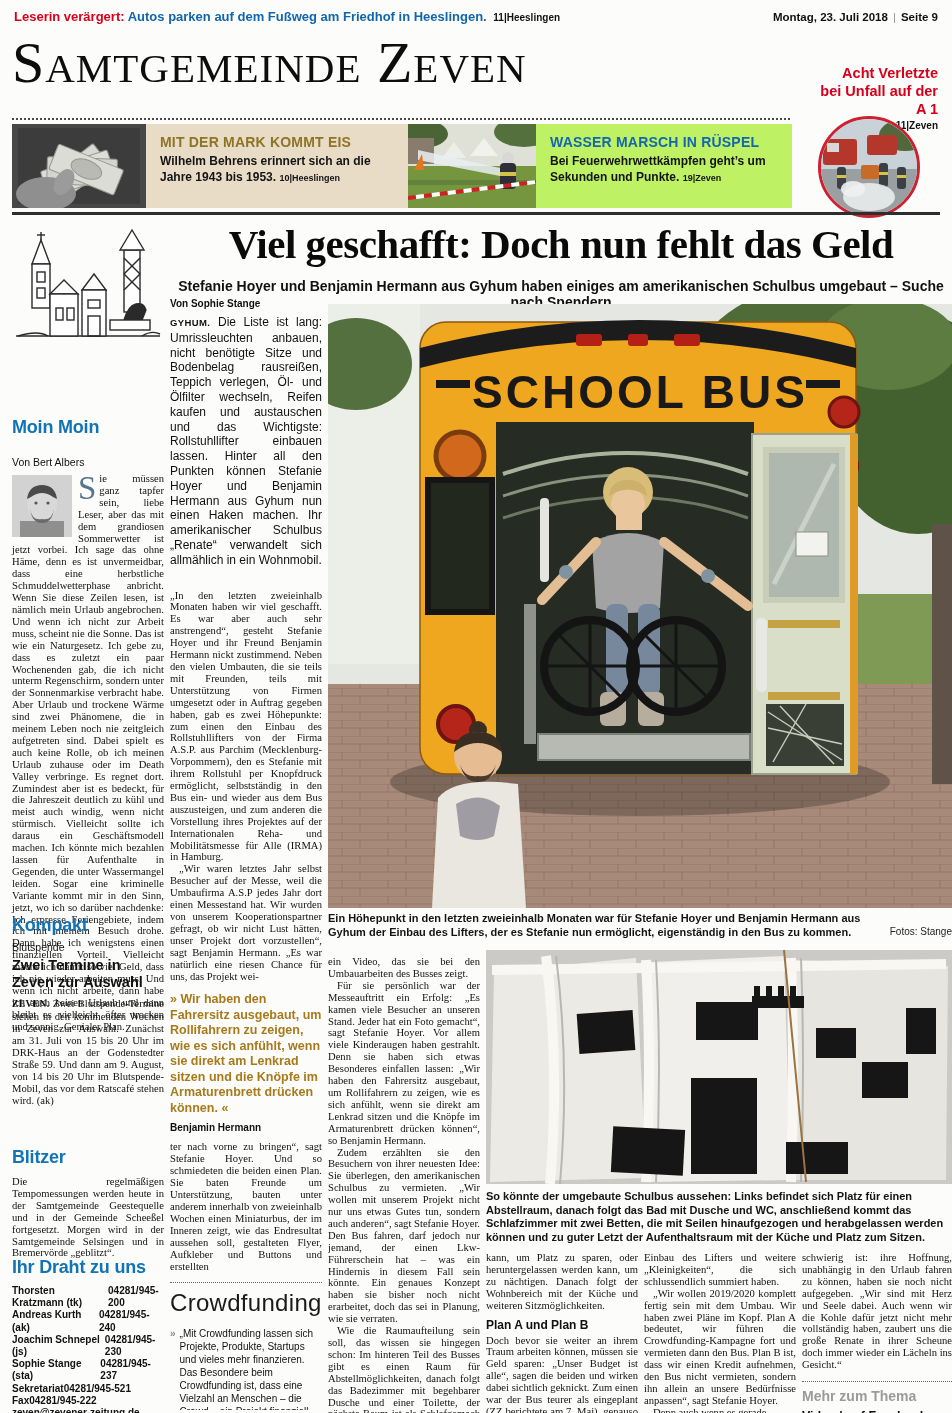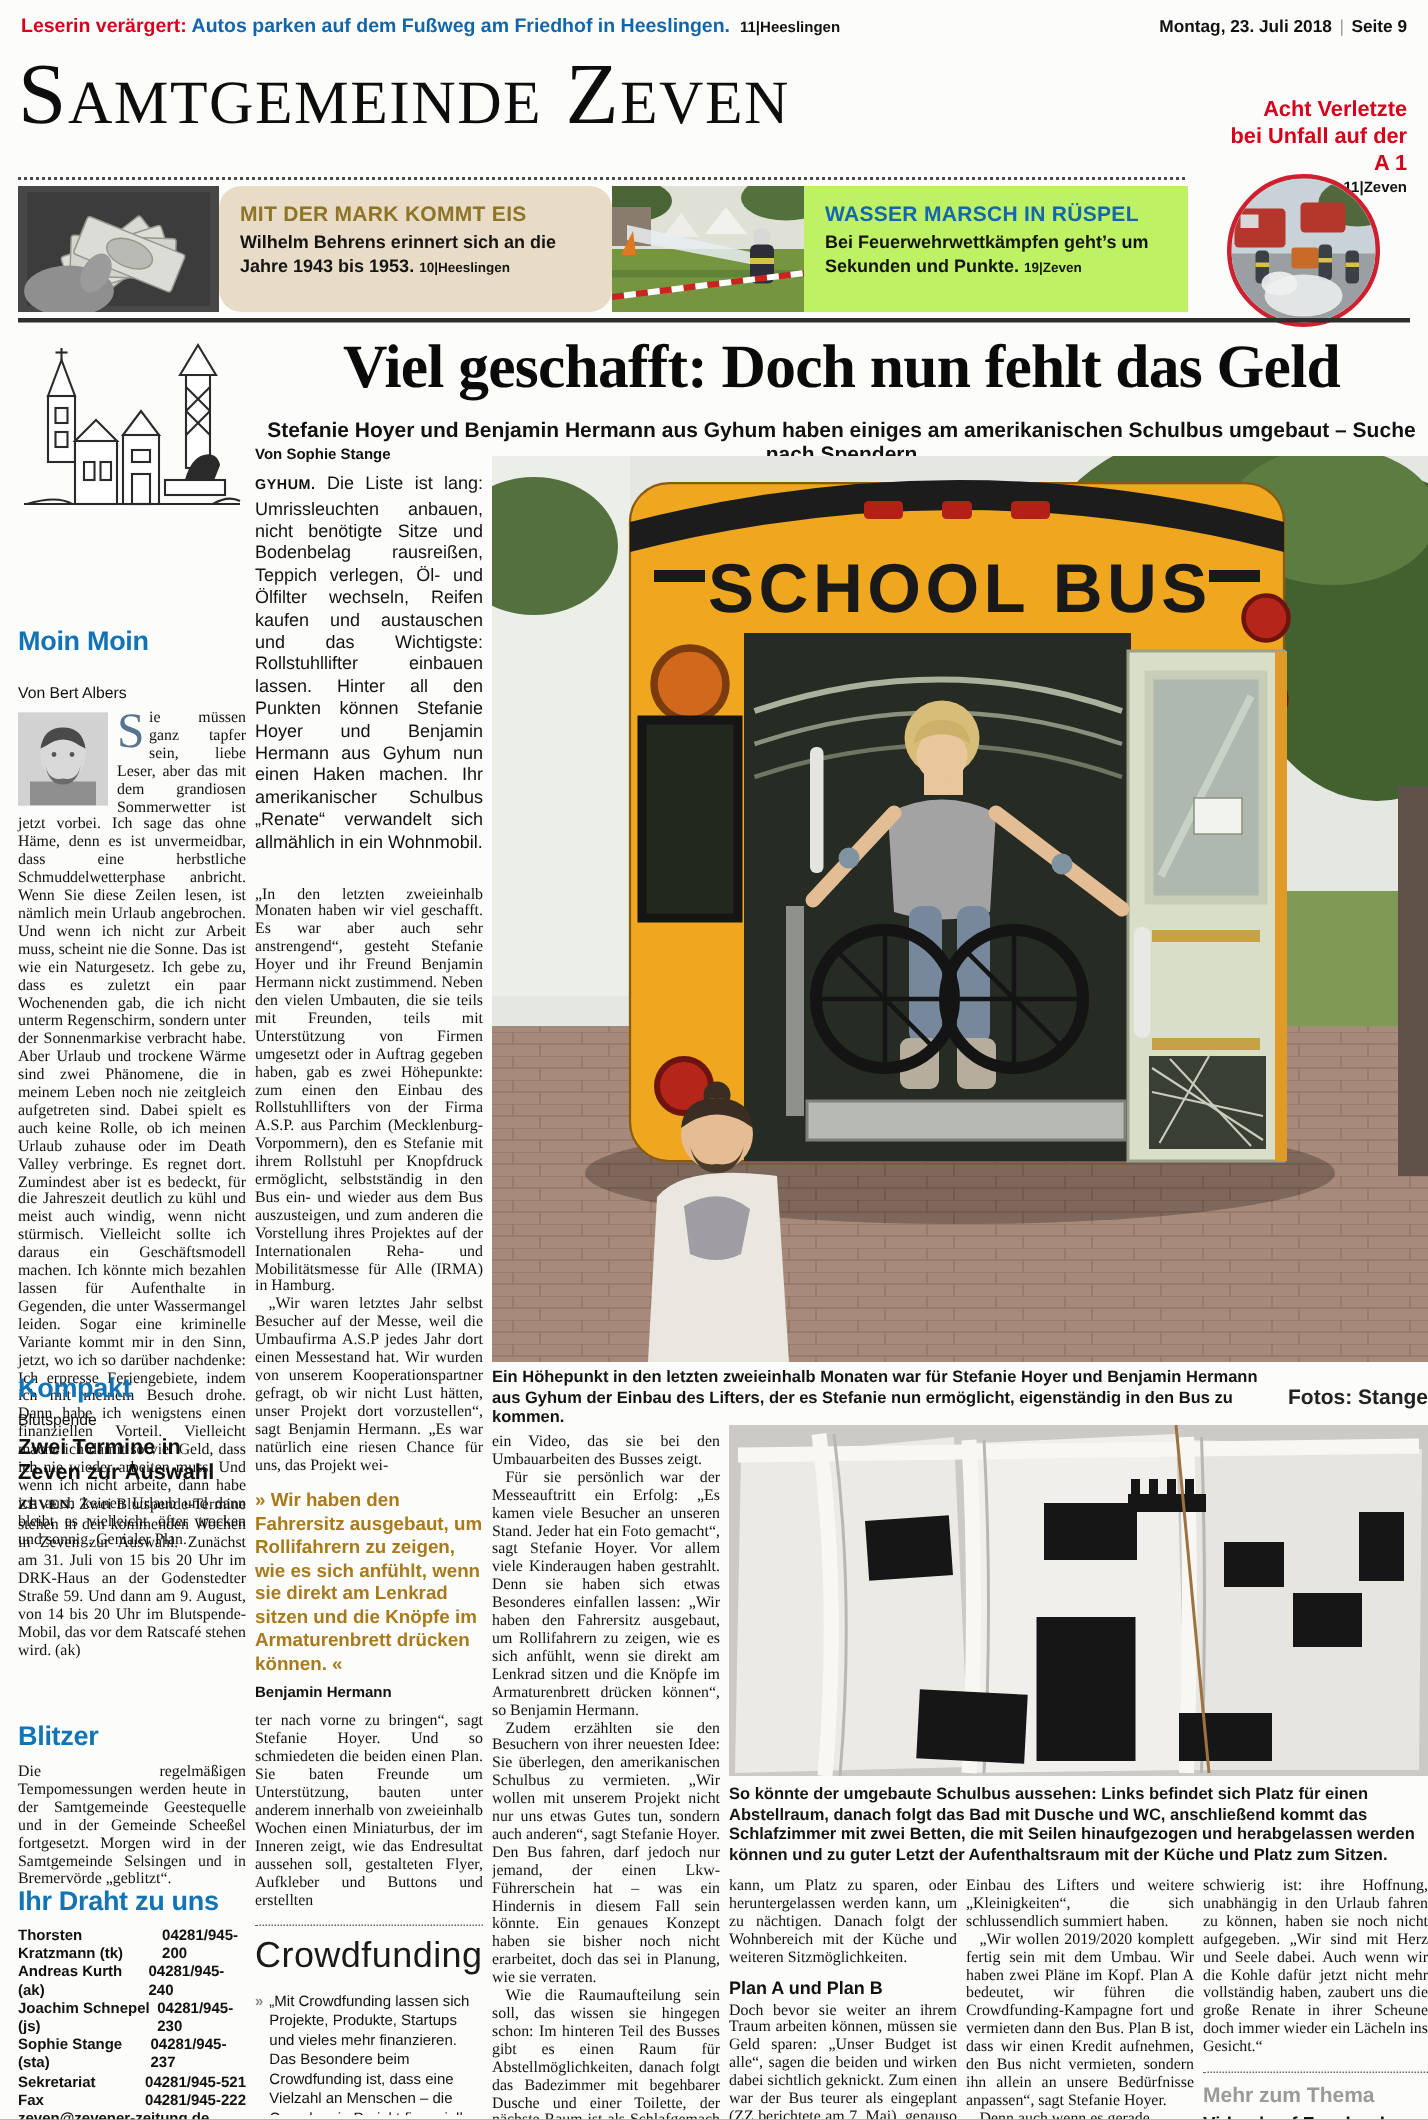--- a/index.html
+++ b/index.html
@@ -18,21 +18,21 @@
   #masthead{top:34px;left:12px;font-family:"Liberation Serif",serif;font-variant:small-caps;
             font-size:58px;letter-spacing:1px;color:#0d0d0d;line-height:1;}
   #mast-side{top:64px;right:14px;text-align:right;}
   #mast-side .red{color:#d6001c;font-weight:bold;font-size:14.5px;line-height:1.25;}
   #mast-side .ref{color:#111;font-weight:bold;font-size:10px;margin-top:2px;}
   .dotrule{border-top:2px dotted #4a4a4a;height:0;}
   #rule-mast{top:118px;left:12px;width:778px;}
   
   .teaser-photo{top:124px;height:84px;overflow:hidden;}
   .teaser-box{top:124px;height:84px;box-sizing:border-box;padding:10px 12px 0 14px;}
-  #tbox1{left:146px;width:262px;background:#e8dcc6;border-radius:15px;}
+  #tbox1{left:146px;width:262px;background:#e8dcc6;}
   #tbox2{left:536px;width:256px;background:#bef264;}
   .t-head{font-weight:bold;font-size:14px;letter-spacing:.2px;margin-bottom:4px;}
   #tbox1 .t-head{color:#8e7427;}
   #tbox2 .t-head{color:#1467ad;}
   .t-body{font-weight:bold;font-size:12px;line-height:1.3;color:#141414;}
   .t-ref{font-size:9px;}
   #circle-photo{top:116px;left:818px;width:96px;height:96px;border-radius:50%;
                 border:3px solid #cf2030;overflow:hidden;background:#c9d2d8;}
   #rule-thick{top:212px;left:12px;right:12px;height:3px;background:#2e2e2e;}
   
@@ -40,40 +40,40 @@
   .rail-h{color:#1273b5;font-weight:bold;font-size:18px;letter-spacing:-.2px;line-height:1;}
   .rail-by{font-weight:normal;font-size:10.5px;margin-top:20px;}
   .rail-body{font-family:"Liberation Serif",serif;font-size:10.6px;line-height:11.9px;text-align:justify;}
   .dropcap{float:left;font-family:"Liberation Serif",serif;font-size:33px;line-height:26px;
            padding:2px 3px 0 0;color:#56748f;}
   #portrait{float:left;width:60px;height:62px;margin:2px 6px 2px 0;background:#cfcfcf;}
   .k-kicker{font-size:10.5px;margin-top:7px;}
   .k-title{font-weight:bold;font-size:14.5px;line-height:1.15;margin-top:4px;}
   .loc{font-weight:bold;font-size:9.5px;letter-spacing:.4px;}
   .contact{font-size:10px;font-weight:bold;line-height:12.2px;}
-  .crow{display:flex;justify-content:space-between;}
+  .crow{display:flex;}
   
   #headline{top:224px;left:170px;width:782px;text-align:center;font-family:Liberation Serif, serif;
             font-weight:bold;font-size:41px;line-height:1;letter-spacing:-.5px;color:#0a0a0a;}
   #subhead{top:278px;left:170px;width:782px;text-align:center;font-weight:bold;font-size:14px;}
   .col{width:152px;overflow:hidden;}
   .body p{margin:0;text-align:justify;font-family:"Liberation Serif",serif;
           font-size:10.6px;line-height:11.9px;}
   .body p + p{text-indent:9px;}
   .a-by{font-weight:bold;font-size:10px;}
   .intro{font-size:12px;line-height:14.8px;text-align:justify;margin-top:6px;font-family:"Liberation Sans",sans-serif;}
   .gap1{height:22px;}
   .pullq{color:#a87a1c;font-weight:bold;font-size:12.5px;line-height:15.5px;margin:10px 0 6px;}
   .pq-author{font-weight:bold;font-size:10px;margin-bottom:8px;}
   .cf-rule{border-top:1.5px dotted #666;margin:10px 0 6px;}
   .cf-title{font-size:24px;font-weight:normal;letter-spacing:.3px;margin:2px 0 10px;color:#1a1a1a;}
   .cf-item{display:flex;margin-bottom:9px;font-size:10px;line-height:13px;}
   .cf-mark{color:#8a8a8a;font-weight:bold;margin-right:4px;flex:0 0 auto;}
   .caption{font-weight:bold;font-size:11px;line-height:13.6px;color:#141414;text-align:left;}
-  .credit{float:right;font-weight:bold;font-size:14px;color:#222;margin-left:10px;margin-top:13px;}
+  .credit{float:right;font-weight:normal;font-size:10px;color:#222;margin-left:10px;margin-top:13px;}
   .subh2{font-weight:bold;font-size:12px;margin:6px 0 3px;font-family:"Liberation Sans",sans-serif;}
   .more-rule{border-top:1.5px dotted #666;margin:10px 0 6px;}
   .more-h{color:#9a9a9a;font-weight:bold;font-size:14px;margin-bottom:5px;}
   .more-l{font-weight:bold;font-size:12.5px;line-height:1.25;}
   .photo-frame{overflow:hidden;background:#dfe3df;}
   svg{display:block;}
 </style>
 </head>
 <body>
 

